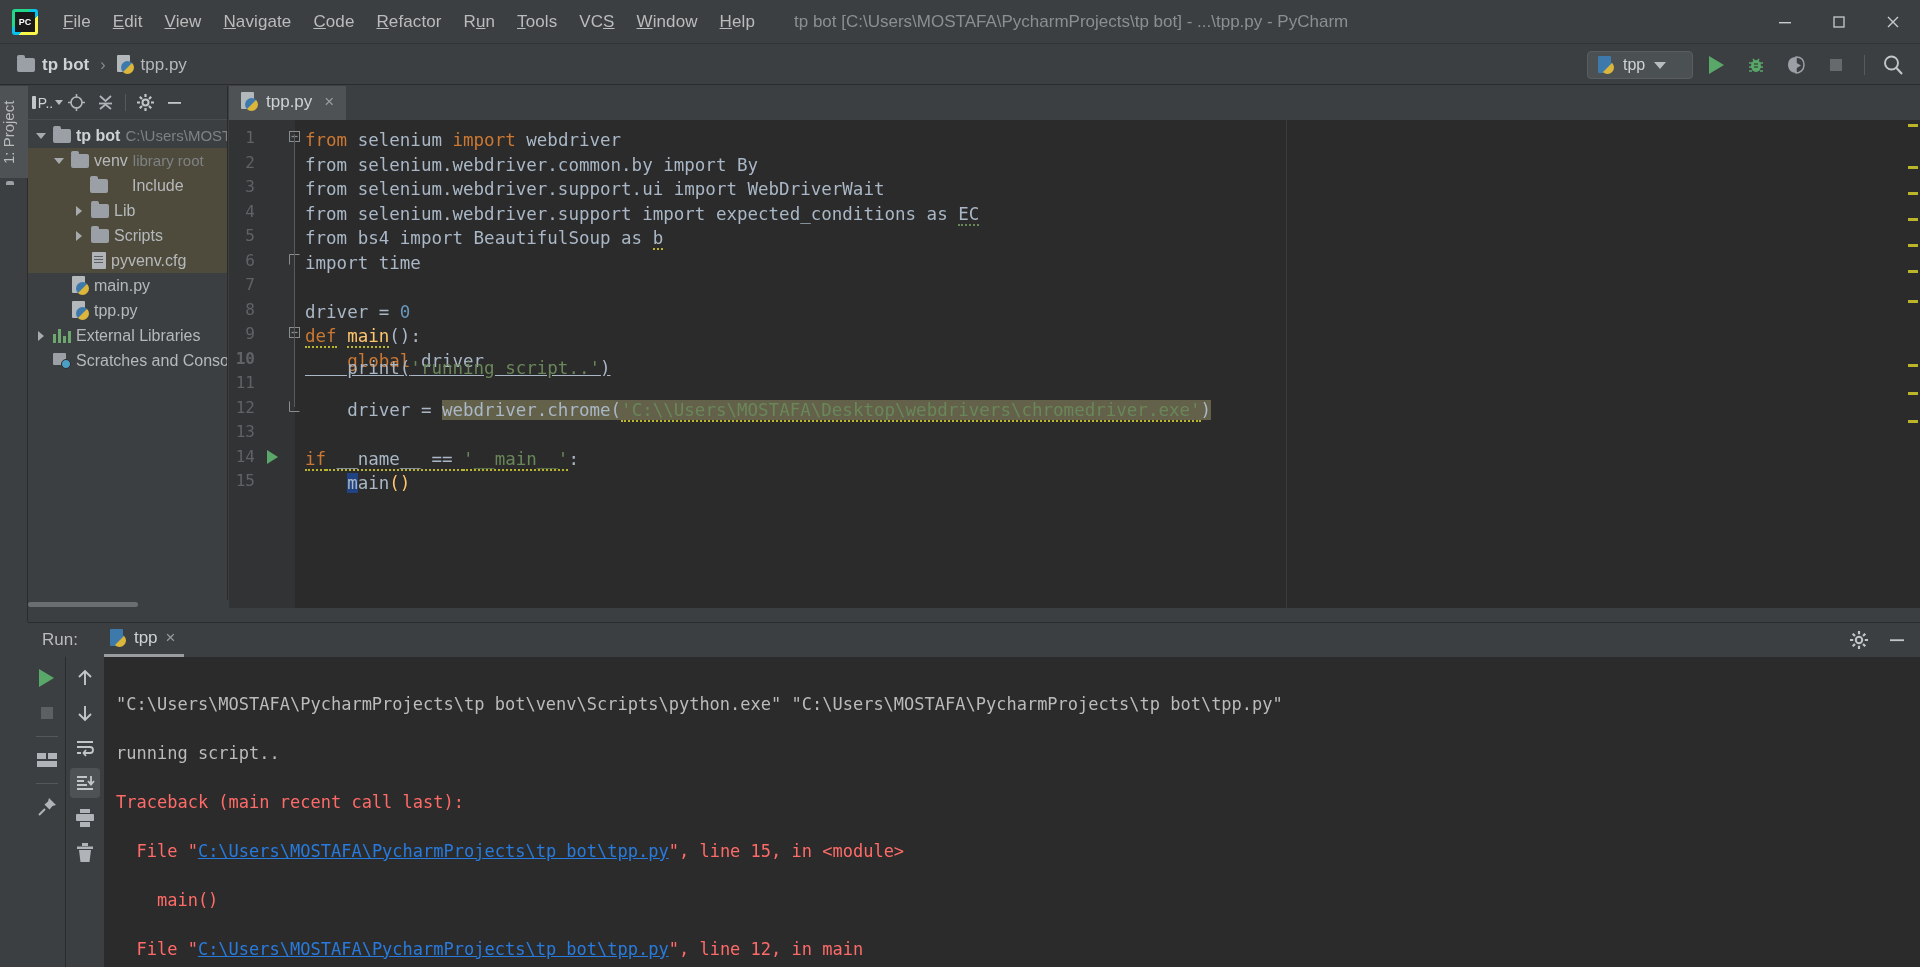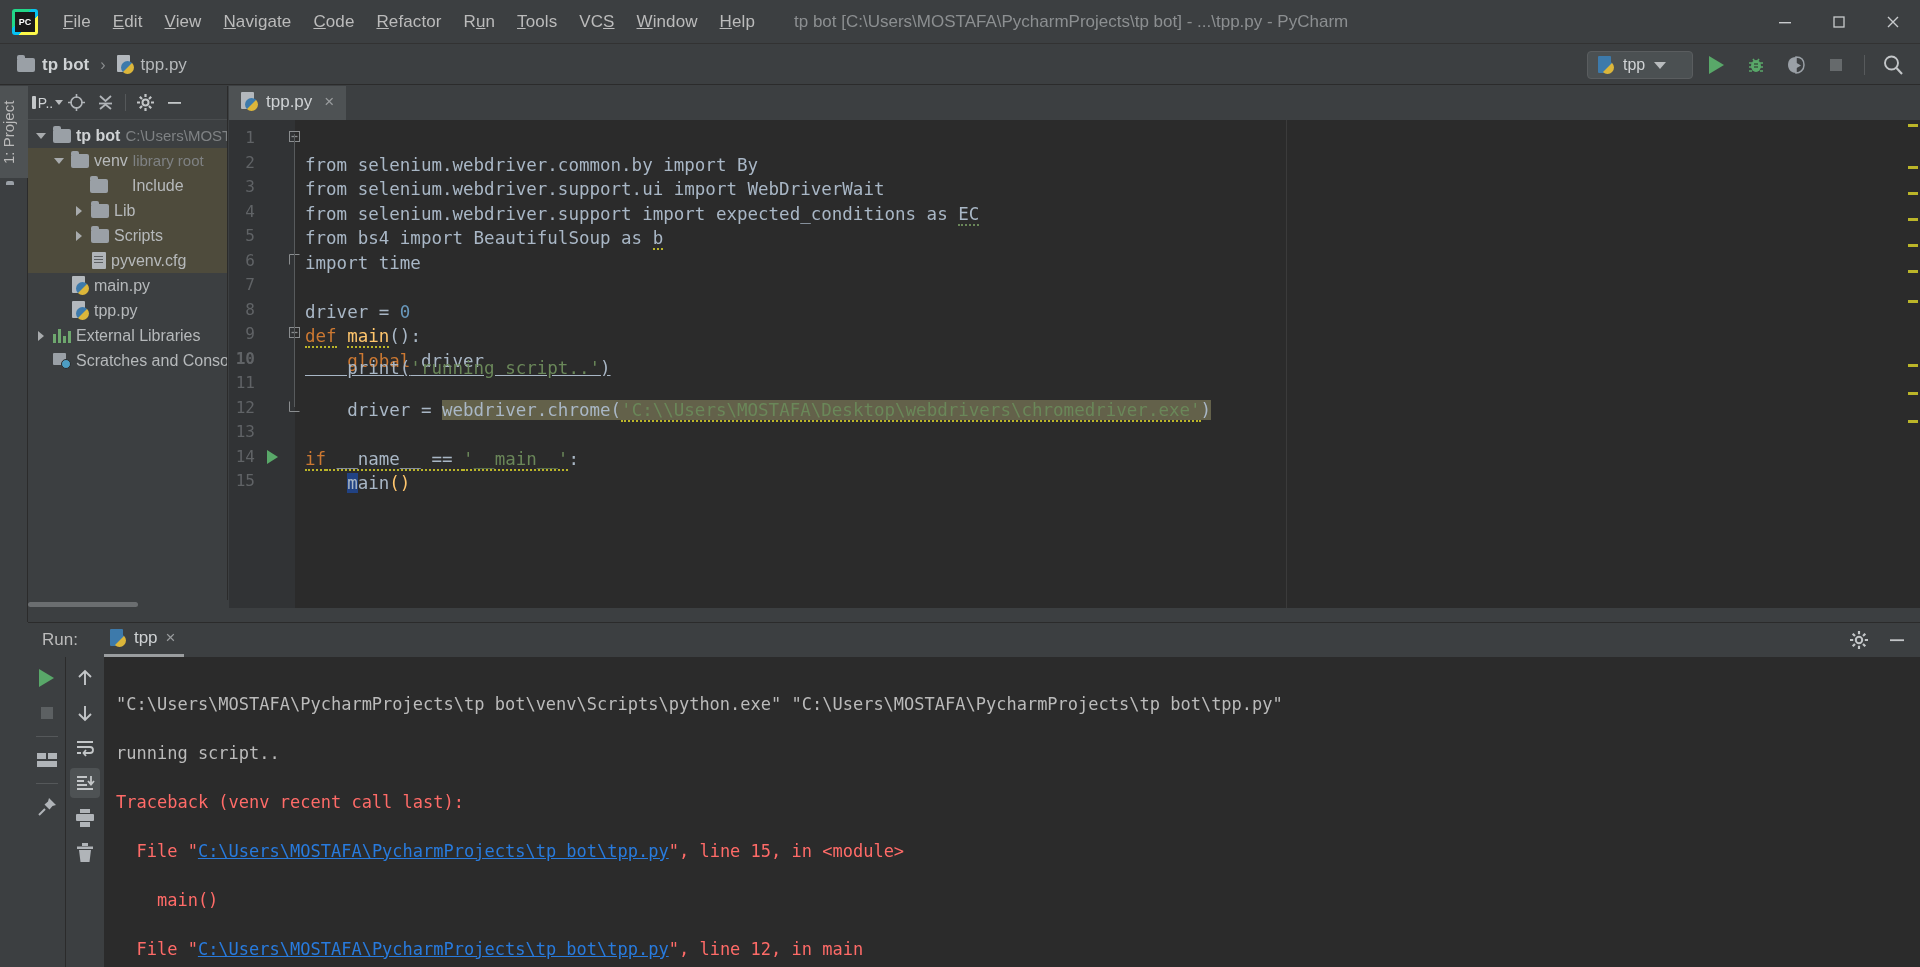--- a/index.html
+++ b/index.html
@@ -502,20 +502,21 @@
           <rect x="0.5" y="0.5" width="10" height="10" fill="none" stroke="#8a8d8f"></rect>
             <path d="M2.5 5.5 H8.5" stroke="#8a8d8f" stroke-width="1.3"></path>
         </svg>
         <svg class="foldmark" style="top:281px;" viewBox="0 0 11 11">
           <path d="M0.5 10.5 H10.5 M0.5 0.5 V10.5" stroke="#8a8d8f" fill="none"></path>
         </svg>
         <div class="strip-vline" style="left:65px; top:14px; height:273px;"></div>
       </div>
 
       <div class="code">
+        <div class="cl-row" style="top:8px;"><span class="k">from</span> selenium <span class="k">import</span> webdriver</div>
         <div class="cl-row" style="top:32.5px;">from selenium.webdriver.common.by import By</div>
         <div class="cl-row" style="top:57px;">from selenium.webdriver.support.ui import WebDriverWait</div>
         <div class="cl-row" style="top:81.5px;">from selenium.webdriver.support import expected_conditions as <span class="err-u">EC</span></div>
         <div class="cl-row" style="top:106px;">from bs4 import BeautifulSoup as <span class="warn-u">b</span></div>
         <div class="cl-row" style="top:130.5px;">import time</div>
         <div class="cl-row" style="top:155px;"></div>
         <div class="cl-row" style="top:179.5px;">driver = <span class="n">0</span></div>
         <div class="cl-row" style="top:204px;"><span class="k" style="border-bottom:2px dotted #bbb529;">def</span> <span class="fn" style="border-bottom:2px dotted #bbb529;">main</span>():</div>
         <div class="cl-row" style="top:228.5px;">    <span class="k">global</span> driver</div>
         <div class="cl-row" style="top:236px;text-decoration:underline;">    print(<span class="s">'running script..'</span>)</div>
@@ -632,21 +633,21 @@
             <rect x="8" y="1" width="6" height="3" fill="#b0b4b8"></rect>
             <rect x="3" y="4.5" width="16" height="2.5" fill="#b0b4b8"></rect>
             <path d="M5 8 H17 L15.5 20 H6.5 Z" fill="#b0b4b8"></path>
           </svg>
         </div>
       </div>
 
       <div class="console">
 <span style="display: block;">"C:\Users\MOSTAFA\PycharmProjects\tp bot\venv\Scripts\python.exe" "C:\Users\MOSTAFA\PycharmProjects\tp bot\tpp.py"</span>
 <span style="display: block;">running script..</span>
-<span class="cerr" style="display: block;">Traceback (venv recent call last):</span>
+<span class="cerr" style="display: block;">Traceback (main recent call last):</span>
 <span class="cerr" style="display: block;"><span>  File "</span><span class="clink">C:\Users\MOSTAFA\PycharmProjects\tp bot\tpp.py</span><span>", line 15, in &lt;module&gt;</span></span>
 <span class="cerr" style="display: block;">    main()</span>
 <span class="cerr" style="display: block;"><span>  File "</span><span class="clink">C:\Users\MOSTAFA\PycharmProjects\tp bot\tpp.py</span><span>", line 12, in main</span></span>
 
 
 <span style="display: block;"></span>
 
       </div>
     </div>
   </div>

